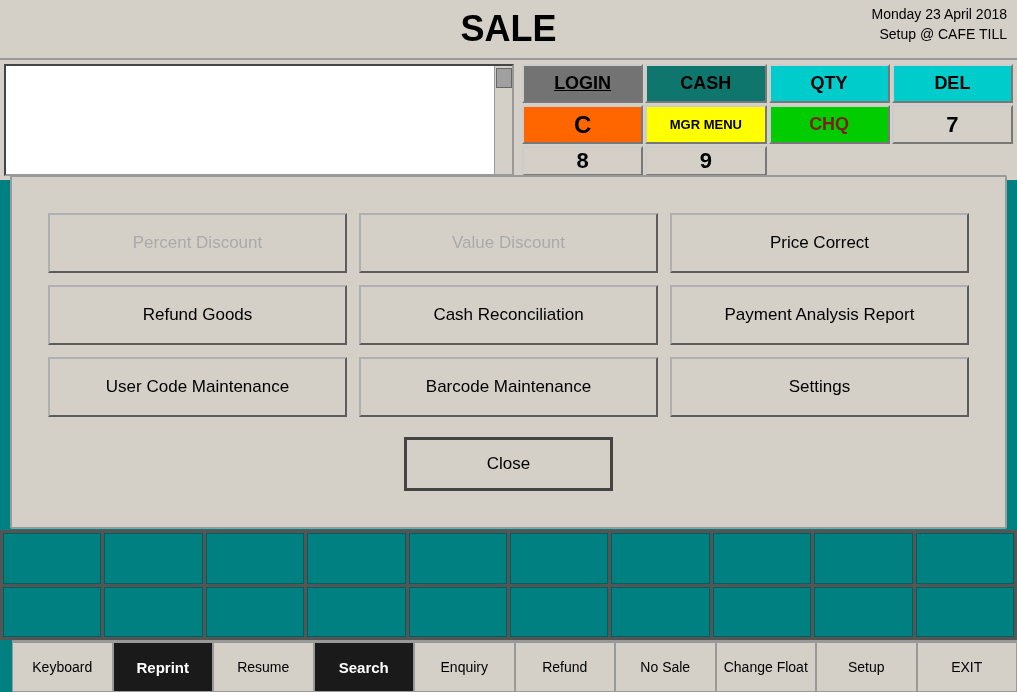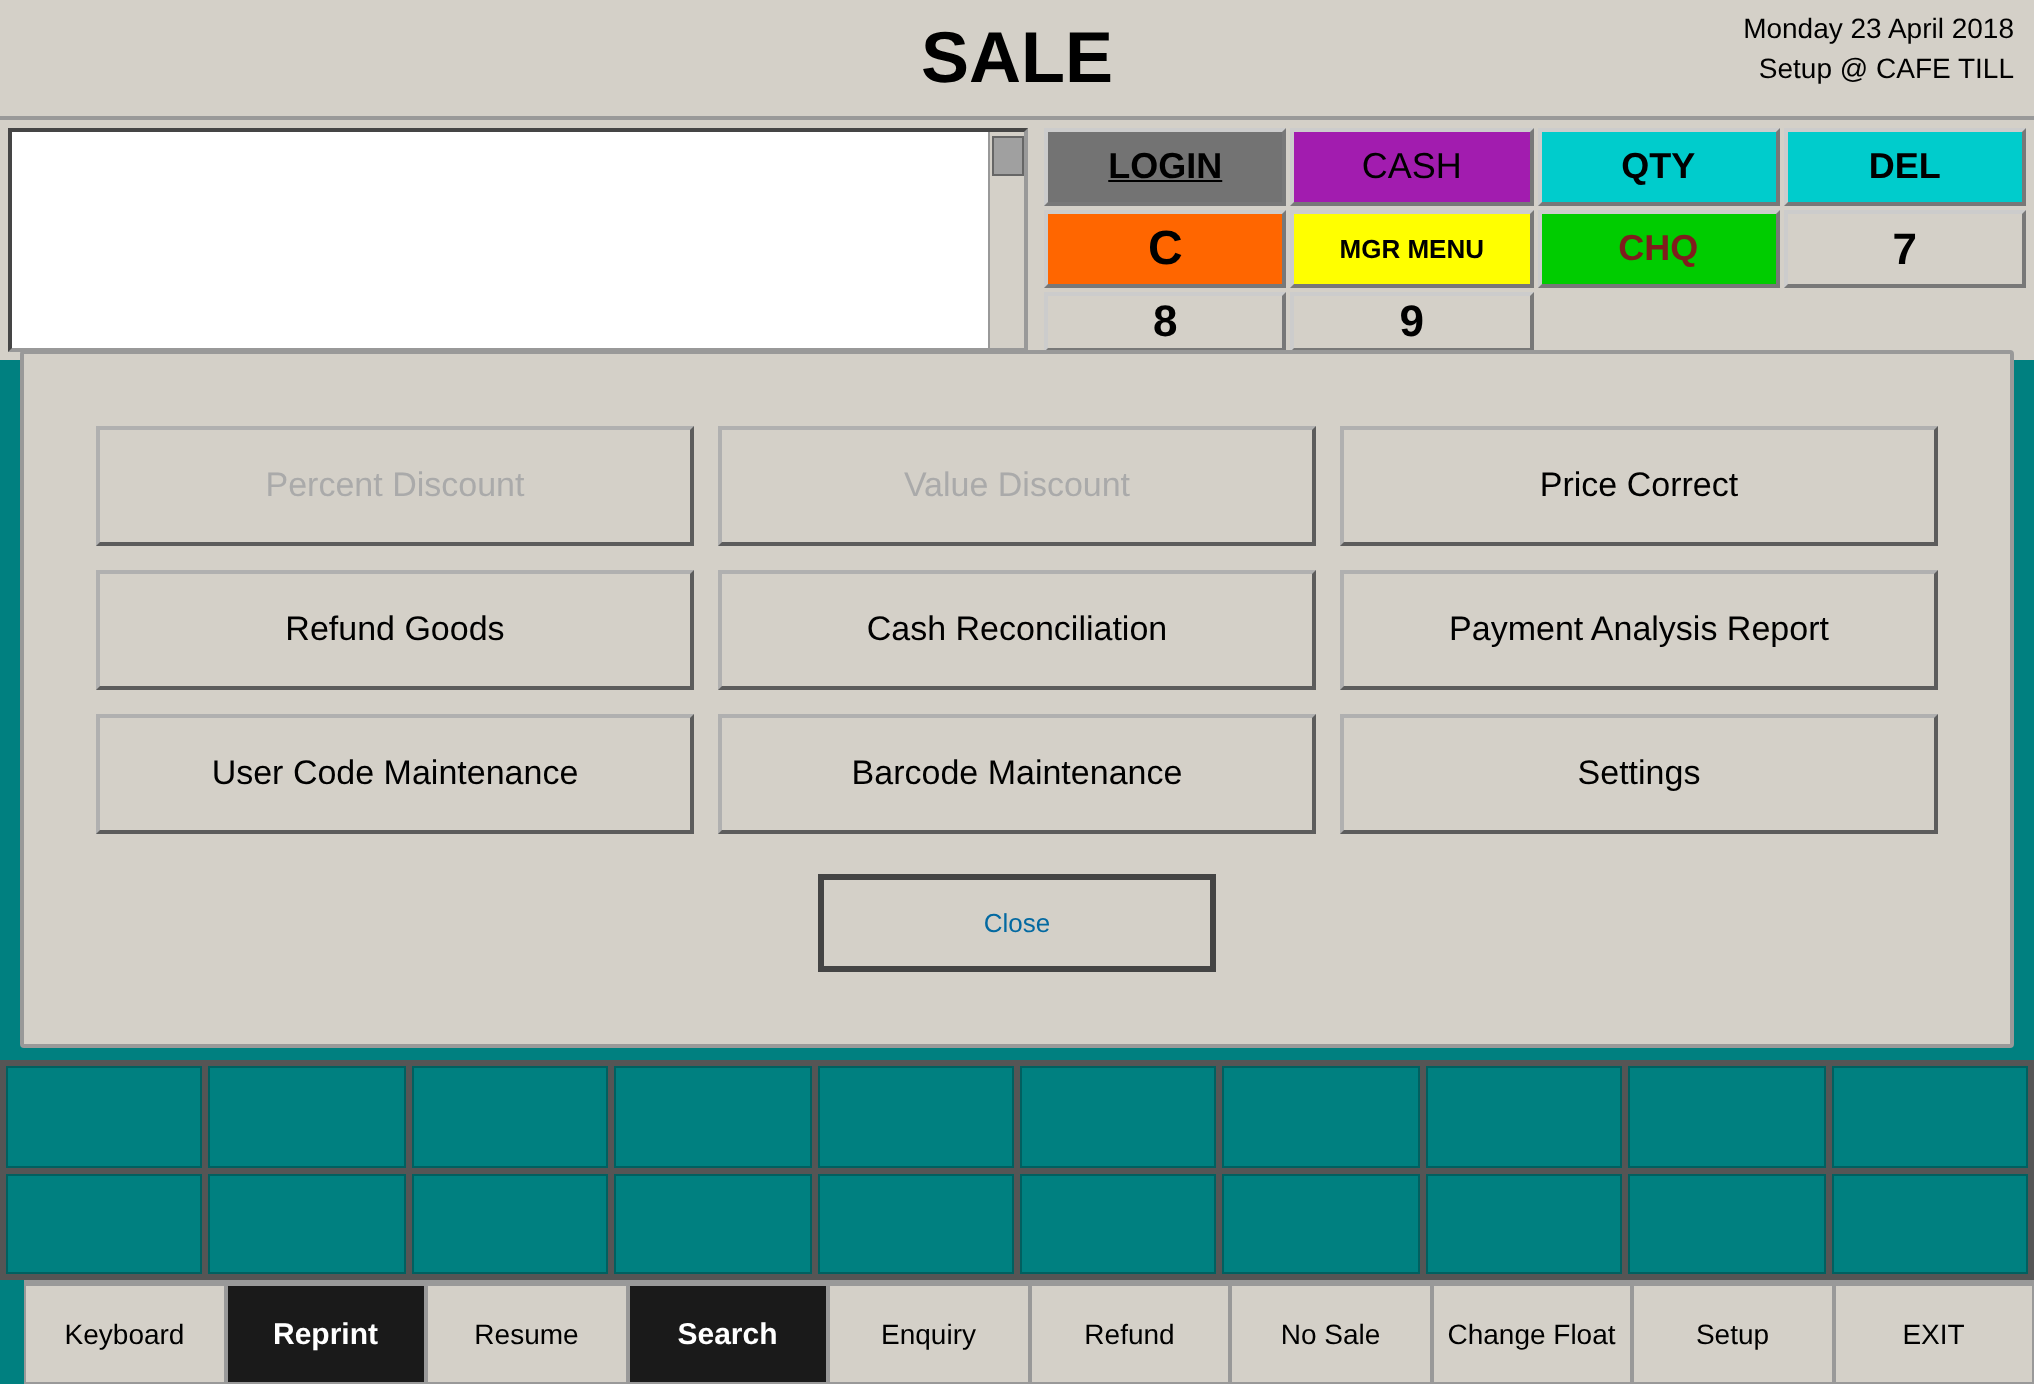--- a/index.html
+++ b/index.html
@@ -96,24 +96,24 @@
       font-size: 18px;
       font-weight: bold;
       color: #000;
       cursor: pointer;
       text-decoration: underline;
       display: flex;
       align-items: center;
       justify-content: center;
     }
     .btn-cash {
-      background: #a21caf;
-      border: 2px outset #ccc;
-      font-size: 18px;
-      font-weight: normal;
+      background: #0f766e;
+      border: 2px outset #ccc;
+      font-size: 18px;
+      font-weight: bold;
       color: #000;
       cursor: pointer;
       display: flex;
       align-items: center;
       justify-content: center;
     }
     .btn-qty {
       background: #00cccc;
       border: 2px outset #ccc;
       font-size: 18px;
@@ -216,22 +216,22 @@
       background: #d4d0c8;
     }
     .modal-close-row {
       display: flex;
       justify-content: center;
     }
     .modal-close-btn {
       background: #d4d0c8;
       border: 3px solid #444;
       padding: 14px 80px;
-      font-size: 13px;
-      color: #0369a1;
+      font-size: 17px;
+      color: #000000;
       cursor: pointer;
     }
 
     
     .teal-grid {
       position: absolute;
       top: 530px;
       left: 0;
       right: 0;
       bottom: 52px;

